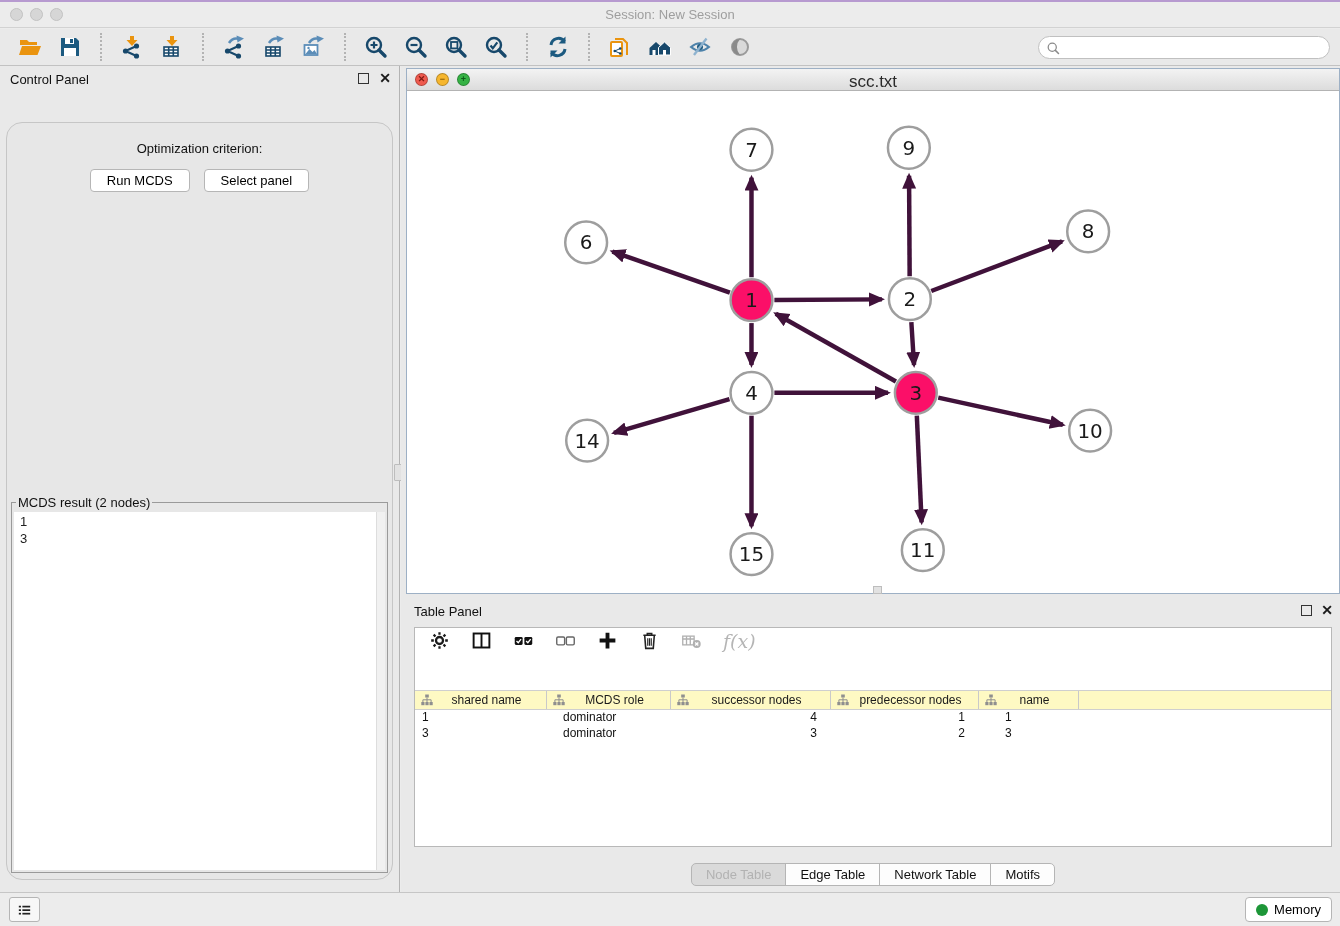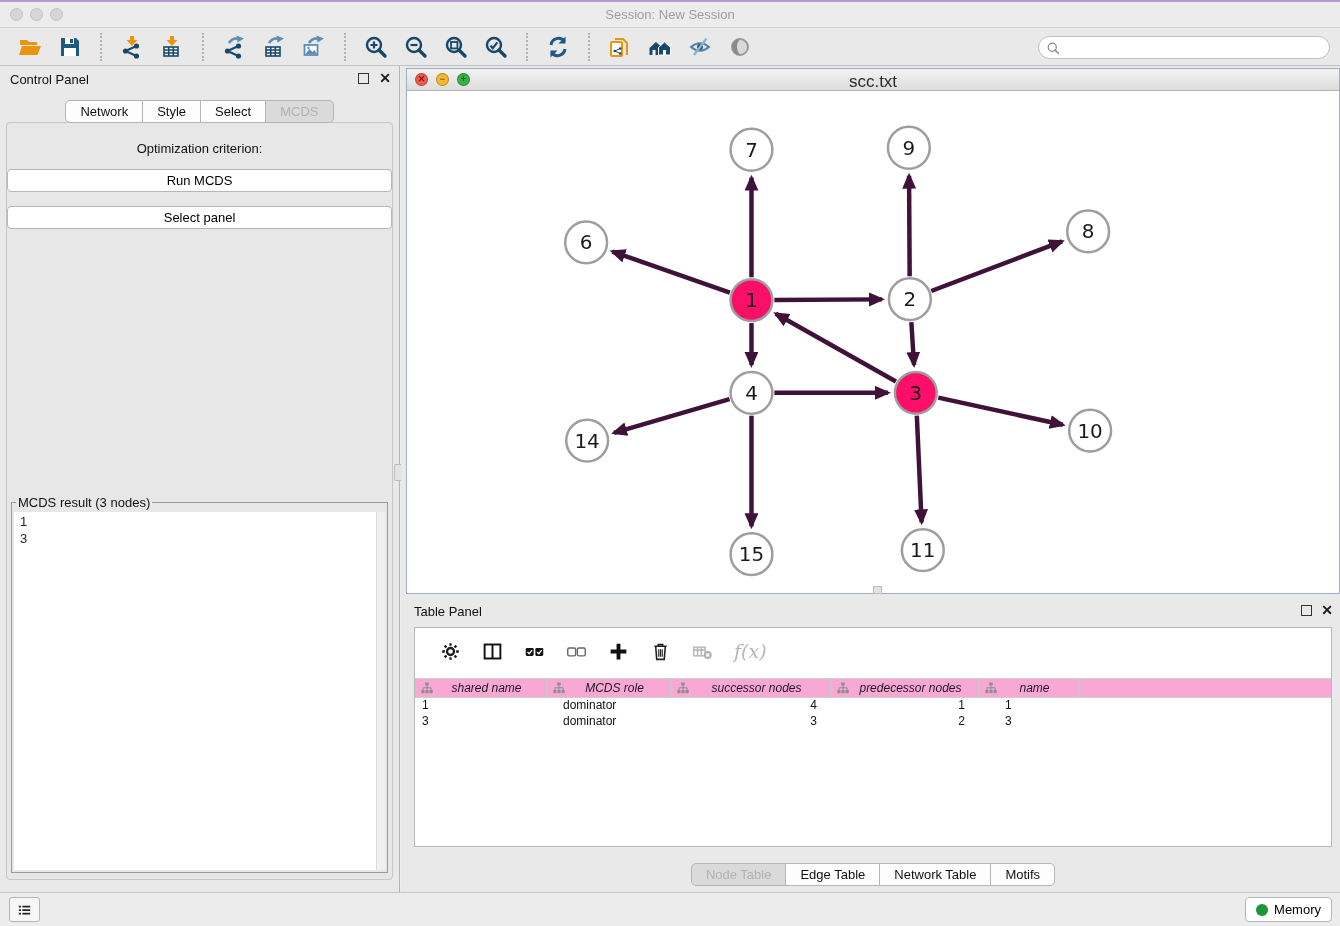--- a/index.html
+++ b/index.html
@@ -30,26 +30,26 @@
   .panel-header{position:relative;height:26px;}
   .panel-title{position:absolute;left:10px;top:6px;font-size:13px;color:#111;}
   .panel-float{position:absolute;right:30px;top:7px;width:11px;height:11px;border:1.5px solid #333;background:transparent;padding:0;cursor:pointer;}
   .panel-close{position:absolute;right:8px;top:4px;border:none;background:transparent;font-weight:bold;font-size:14px;color:#1a1a1a;cursor:pointer;padding:0;}
   .ctl-tabs{position:absolute;left:0;right:0;top:34px;display:flex;justify-content:center;z-index:2;}
   .tab{border:1px solid #b5b5b5;background:#fdfdfd;padding:3px 14px;font-size:13px;margin-left:-1px;cursor:pointer;font-family:"Liberation Sans",sans-serif;color:#111;}
   .tab:first-child{border-top-left-radius:5px;border-bottom-left-radius:5px;margin-left:0;}
   .tab:last-child{border-top-right-radius:5px;border-bottom-right-radius:5px;}
   .tab.sel{background:#dadada;color:#b2b2b2;}
   .ctl-body{position:absolute;left:6px;right:6px;top:56px;bottom:12px;background:#e7e7e7;
-            border:1px solid #c6c6c6;border-radius:4px;}
+            border:1px solid #c6c6c6;border-radius:16px;}
   .opt-label{margin-top:18px;text-align:center;font-size:13px;color:#111;}
   .select-box{position:relative;width:310px;height:23px;margin:9px auto 0 auto;background:#fff;
               border:1px solid #b6b6b6;border-radius:4px;display:flex;align-items:center;padding:0 9px;cursor:pointer;}
   .select-box .stepper{position:absolute;right:7px;top:3px;}
-  .btn-row{display:flex;justify-content:center;gap:14px;margin-top:13px;flex-direction:column;}
+  .btn-row{display:flex;justify-content:center;gap:14px;margin-top:13px;}
   .push-btn{border:1px solid #b6b6b6;border-radius:4px;background:#fff;padding:3px 16px;font-size:13px;cursor:pointer;font-family:"Liberation Sans",sans-serif;}
   .result-fieldset{position:absolute;left:4px;right:4px;top:372px;height:378px;border:1px solid #9a9a9a;margin:0;padding:2px;}
   .result-fieldset legend{font-size:13px;padding:0 2px;margin-left:2px;color:#111;}
   .result-area{position:relative;width:100%;height:100%;background:#fff;font-size:13px;line-height:17px;padding:1px 6px;overflow:hidden;}
   .result-vtrack{position:absolute;right:0;top:0;bottom:0;width:9px;background:#f1f1f1;border-left:1px solid #ddd;}
   .pane-handle-v{position:absolute;left:394px;top:398px;width:9px;height:17px;background:#e2e2e2;border:1px solid #bdbdbd;border-radius:1px;}
   
   .right-area{position:absolute;left:401px;right:0;top:0;bottom:0;background:#e9e9e9;}
   .net-window{position:absolute;left:5px;right:0;top:2px;height:526px;background:#fff;border:1px solid #9db0c5;}
   .net-titlebar{position:relative;height:22px;background:linear-gradient(#f3f3f3,#dcdcdc);border-bottom:1px solid #b3b3b3;}
@@ -59,24 +59,24 @@
   .tfc.red{background:#ef5a4e;color:#7e1a12;}
   .tfc.yellow{background:#f6b62e;color:#8a5d06;}
   .tfc.green{background:#35b244;color:#0d5c18;}
   .net-title{position:absolute;left:0;right:0;top:3px;text-align:center;font-size:17px;color:#2a2a2a;}
   .net-canvas{position:absolute;left:0;right:0;top:22px;bottom:0;background:#fff;}
   .net-canvas svg{display:block;width:100%;height:100%;}
   .pane-handle-h{position:absolute;left:50%;bottom:-1px;width:9px;height:8px;background:#e2e2e2;border:1px solid #bdbdbd;}
   
   .table-panel{position:absolute;left:5px;right:0;top:532px;bottom:0;background:#e9e9e9;}
   .tp-inner{position:absolute;left:8px;right:8px;top:29px;height:220px;background:#fff;border:1px solid #b8b8b8;overflow:hidden;}
-  .tp-toolbar{height:46px;display:flex;align-items:center;padding-left:23px;}
+  .tp-toolbar{height:46px;display:flex;align-items:flex-start;padding-left:12px;}
   .tp-btn{border:none;background:transparent;padding:2px;margin-right:17px;display:flex;align-items:center;cursor:pointer;}
   .fx{font-family:"DejaVu Serif",serif;font-style:italic;font-size:19px;color:#b5b5b5;}
-  .tgrid-header{display:flex;border-top:1px solid #cfcfcf;border-bottom:1px solid #cfcfcf;background:#f9a8d4;height:20px;margin-top:4px;font-style:italic;}
+  .tgrid-header{display:flex;border-top:1px solid #cfcfcf;border-bottom:1px solid #cfcfcf;background:#fef9c3;height:20px;margin-top:16px;}
   .th{display:flex;align-items:center;border-right:1px solid #c9c9c9;font-size:12px;color:#1a1a1a;padding-left:6px;}
   .th-label{flex:1;text-align:center;padding-right:6px;}
   .trow{display:flex;height:16px;font-size:12px;color:#111;cursor:default;}
   .td{overflow:hidden;white-space:nowrap;}
   .tp-tabs{position:absolute;left:0;right:0;bottom:6px;display:flex;justify-content:center;}
   
   .statusbar{position:absolute;left:0;bottom:0;width:100%;height:34px;background:#ececec;border-top:1px solid #c6c6c6;}
   .list-btn{position:absolute;left:9px;top:4px;width:31px;height:25px;background:#f7f7f7;border:1px solid #b5b5b5;border-radius:3px;display:flex;align-items:center;justify-content:center;cursor:pointer;}
   .memory-btn{position:absolute;right:8px;top:4px;height:25px;background:#fff;border:1px solid #b5b5b5;border-radius:4px;
               display:flex;align-items:center;gap:6px;padding:0 10px;font-size:13px;cursor:pointer;font-family:"Liberation Sans",sans-serif;}
@@ -244,34 +244,28 @@
   </div>
 
   <div class="main">
 
     <div class="control-panel">
       <div class="panel-header">
         <span class="panel-title">Control Panel</span>
         <button class="panel-float"></button>
         <button class="panel-close">✕</button>
       </div>
-      <div class="ctl-tabs">
-          <button class="tab">Network</button>
-          <button class="tab">Style</button>
-          <button class="tab">Select</button>
-          <button class="tab sel">MCDS</button>
-        </div>
       <div class="ctl-body">
         <div class="opt-label">Optimization criterion:</div>
         <div class="btn-row">
           <button class="push-btn">Run MCDS</button>
           <button class="push-btn">Select panel</button>
         </div>
         <fieldset class="result-fieldset">
-          <legend>MCDS result (3 nodes)</legend>
+          <legend>MCDS result (2 nodes)</legend>
           <div class="result-area">
             <div>
                 <div>1</div>
                 <div>3</div>
               </div>
             <div class="result-vtrack"></div>
           </div>
         </fieldset>
       </div>
     </div>

